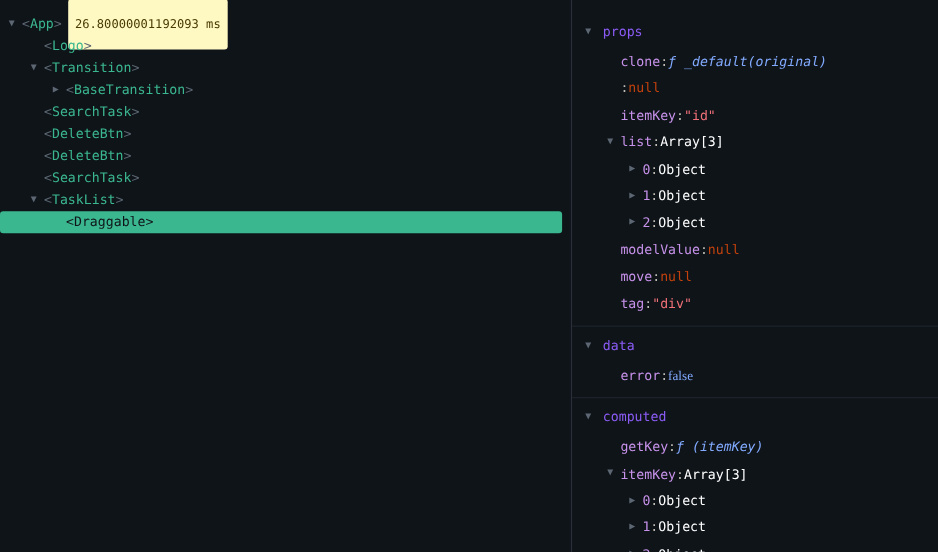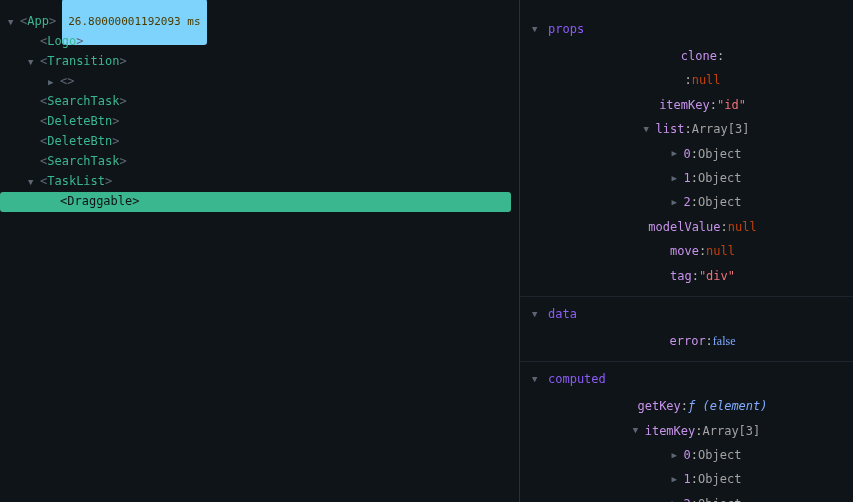--- a/index.html
+++ b/index.html
@@ -48,21 +48,21 @@
 }
 .indent { display: inline-block; }
 .indent.d0 { width: 0px; }
 .indent.d1 { width: 20px; }
 .indent.d2 { width: 40px; }
 .bracket { color: #5c6773; }
 .tag-name { color: #3bb78f; }
 .tree-row.selected .bracket,
 .tree-row.selected .tag-name { color: #0f1419; font-weight: 500; }
 .timing-badge {
-  background: #7dd3fc;
+  background: #fef9c3;
   color: #4a3b00;
   border-radius: 3px;
   padding: 14px 6px;
   font-size: 11px;
   margin-left: 6px;
 }
 .section {
   padding: 8px 12px;
   border-bottom: 1px solid #1e242e;
 }
@@ -72,30 +72,29 @@
   cursor: pointer;
   color: #5c6773;
   padding: 2px 0;
 }
 .section-title { color: #8b5cf6; margin-left: 4px; }
 .prop-row {
   display: flex;
   align-items: center;
   padding: 2px 0 2px 0;
   line-height: 1.7;
-  justify-content: center;
 }
 .prop-indent.d1 { width: 20px; display: inline-block; }
 .prop-indent.d2 { width: 40px; display: inline-block; }
 .key { color: #c792ea; }
 .colon { color: #bfbdb6; }
 .val-fn { color: #82aaff; font-style: italic; }
 .val-null { color: #c2410c; }
 .val-str { color: #f07178; }
-.val-type { color: #a3a3a3; }
+.val-type { color: #ffffff; }
 .val-bool { color: #82aaff; font-family: Liberation Serif, serif; }
 </style>
 </head>
 <body>
 
 <div class="left-panel">
   <div id="tree-container">
       <div class="tree-row">
         <span class="indent d0"></span>
         <span class="toggle">▼</span>
@@ -115,20 +114,21 @@
         <span class="indent d1"></span>
         <span class="toggle">▼</span>
         <span class="bracket">&lt;</span>
         <span class="tag-name">Transition</span>
         <span class="bracket">&gt;</span>
       </div>
       <div class="tree-row">
         <span class="indent d2"></span>
         <span class="toggle">▶</span>
         <span class="bracket">&lt;</span>
+        <span class="tag-name">BaseTransition</span>
         <span class="bracket">&gt;</span>
       </div>
       <div class="tree-row">
         <span class="indent d1"></span>
         <span class="toggle"></span>
         <span class="bracket">&lt;</span>
         <span class="tag-name">SearchTask</span>
         <span class="bracket">&gt;</span>
       </div>
       <div class="tree-row">
@@ -175,20 +175,21 @@
         <div class="section-header">
           <span class="toggle">▼</span>
           <span class="section-title">props</span>
         </div>
         <div style="height: 6px;"></div>
         <div class="prop-row">
           <span class="prop-indent d1"></span>
           <span class="toggle"></span>
           <span class="key">clone</span>
           <span class="colon">: </span>
+          <span class="val-fn">ƒ _default(original)</span>
         </div>
         <div class="prop-row">
           <span class="prop-indent d1"></span>
           <span class="toggle"></span>
           <span class="colon">: </span>
           <span class="val-null">null</span>
         </div>
         <div class="prop-row">
           <span class="prop-indent d1"></span>
           <span class="toggle"></span>
@@ -264,21 +265,21 @@
         <div class="section-header">
           <span class="toggle">▼</span>
           <span class="section-title">computed</span>
         </div>
         <div style="height: 6px;"></div>
         <div class="prop-row">
           <span class="prop-indent d1"></span>
           <span class="toggle"></span>
           <span class="key">getKey</span>
           <span class="colon">: </span>
-          <span class="val-fn">ƒ (element)</span>
+          <span class="val-fn">ƒ (itemKey)</span>
         </div>
         <div class="prop-row">
           <span class="prop-indent d1"></span>
           <span class="toggle">▼</span>
           <span class="key">itemKey</span>
           <span class="colon">: </span>
           <span class="val-type">Array[3]</span>
         </div>
         <div class="prop-row">
           <span class="prop-indent d2"></span>

